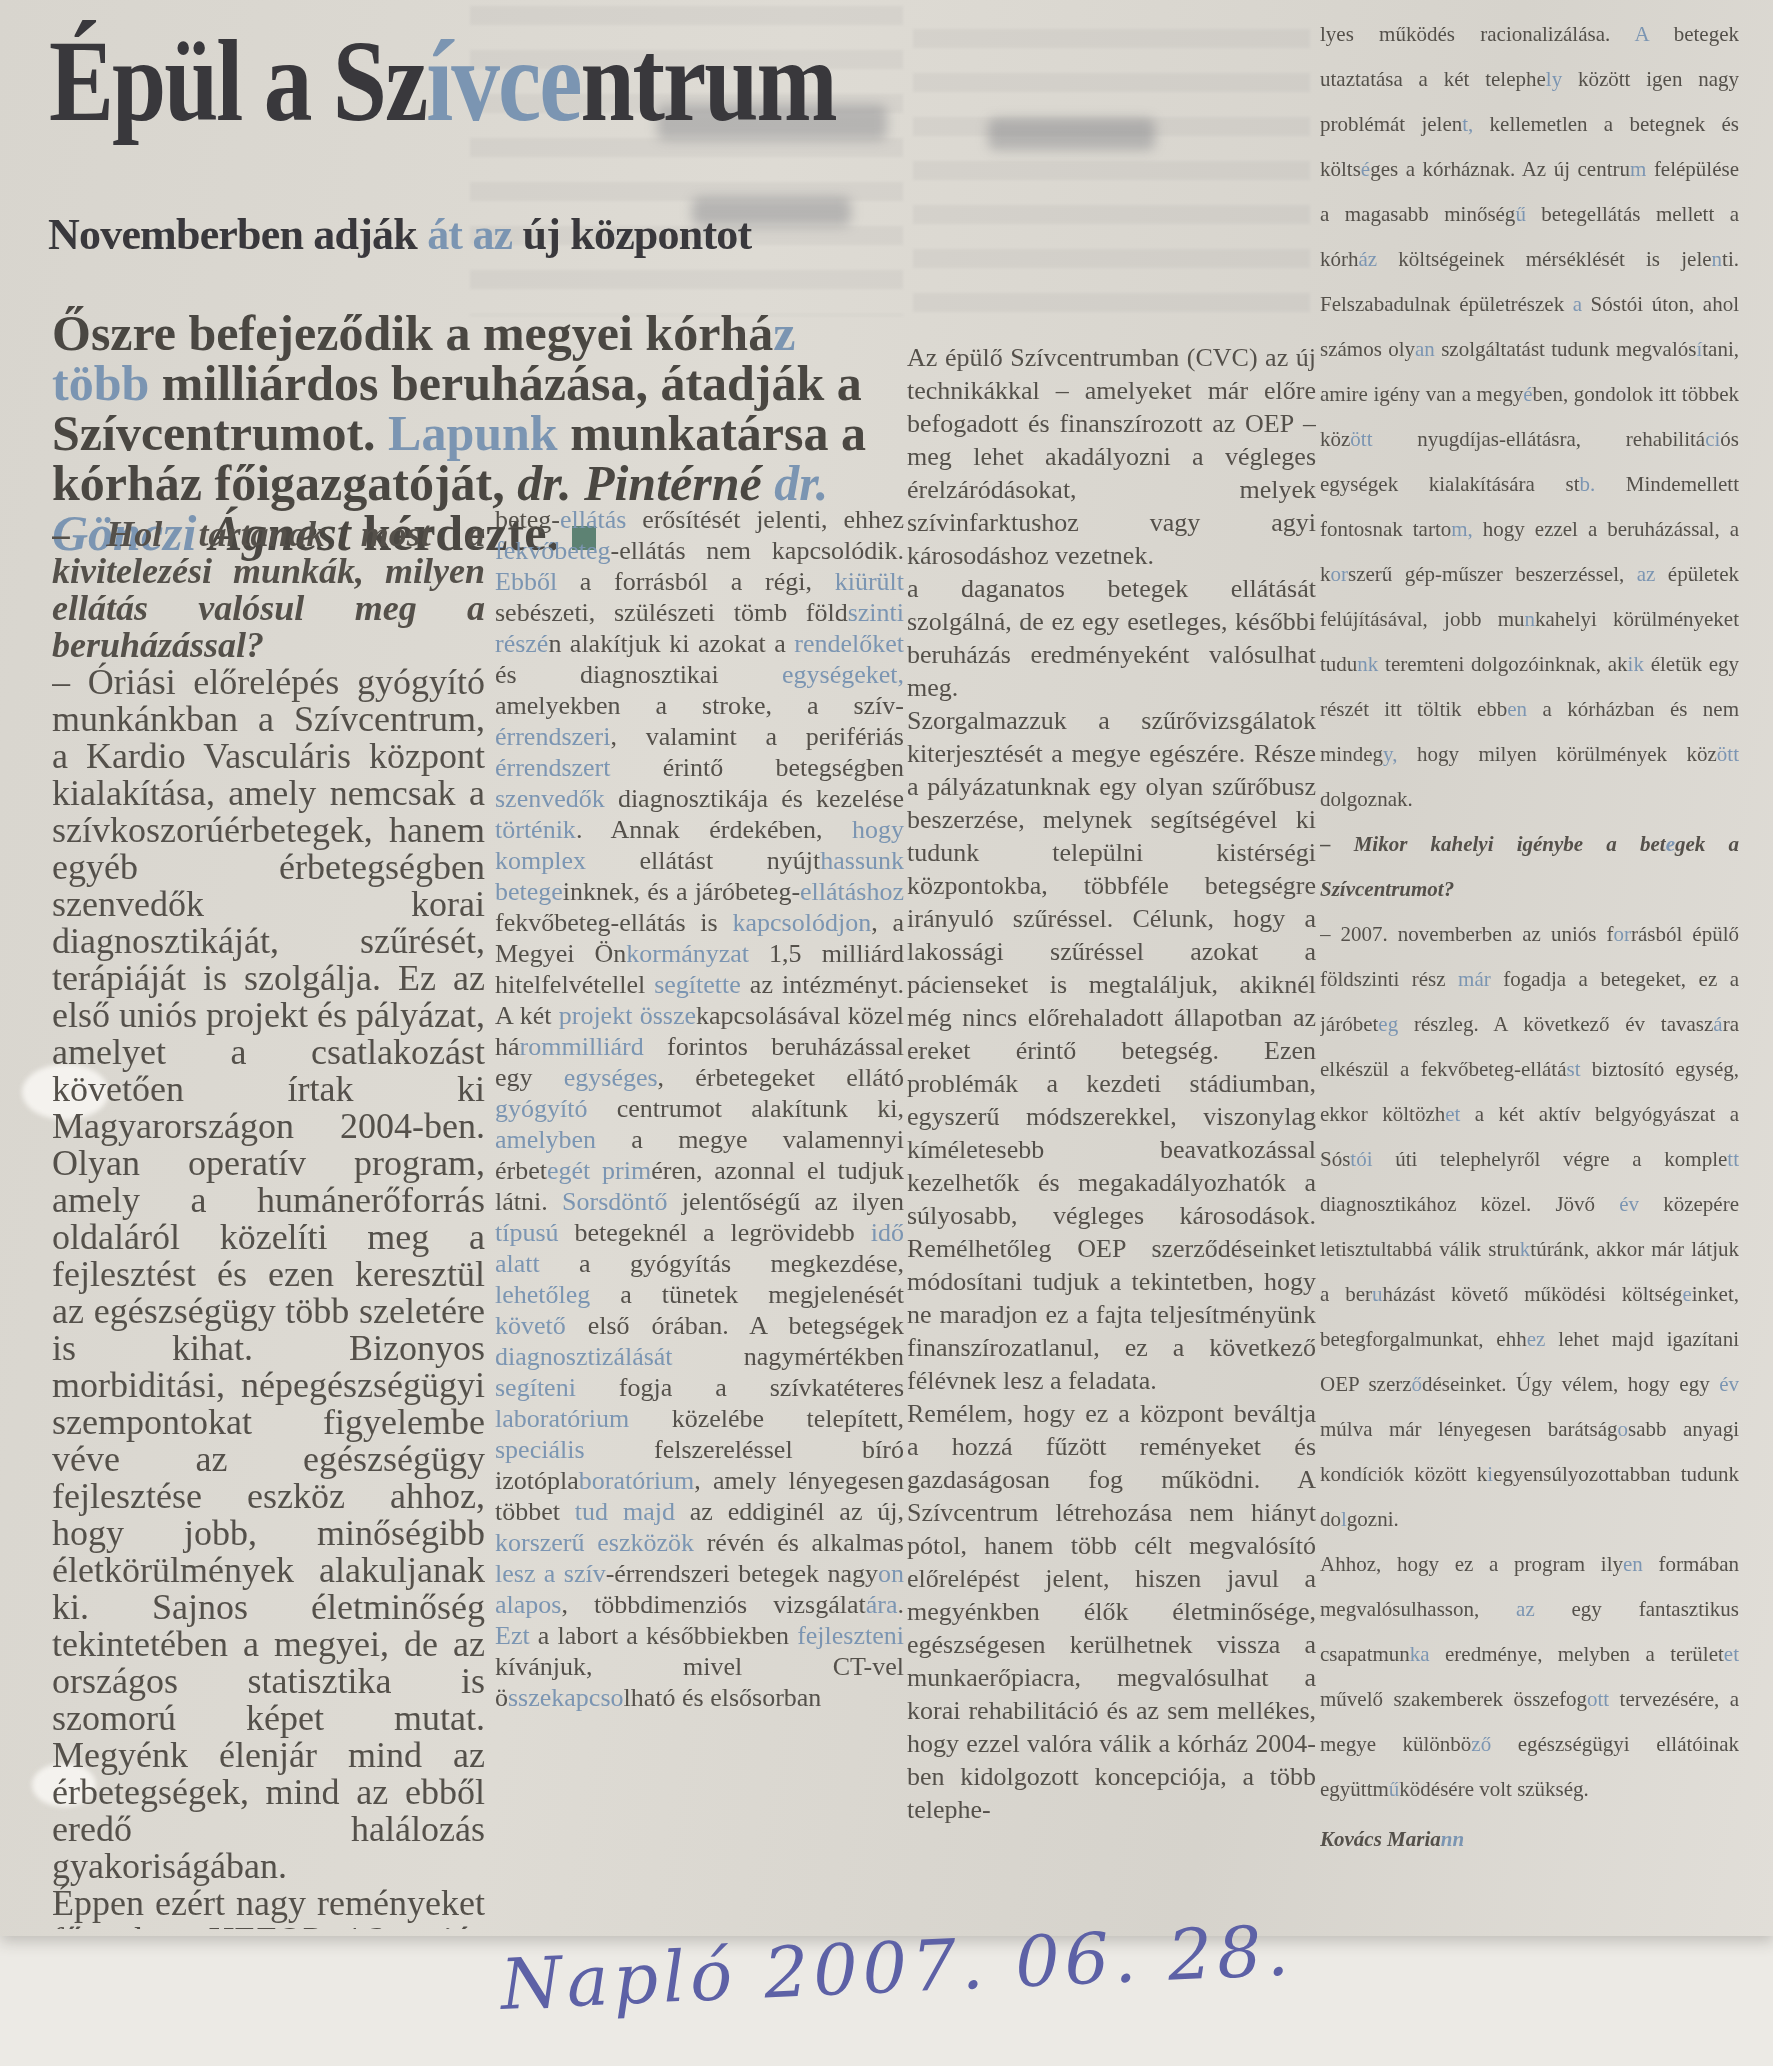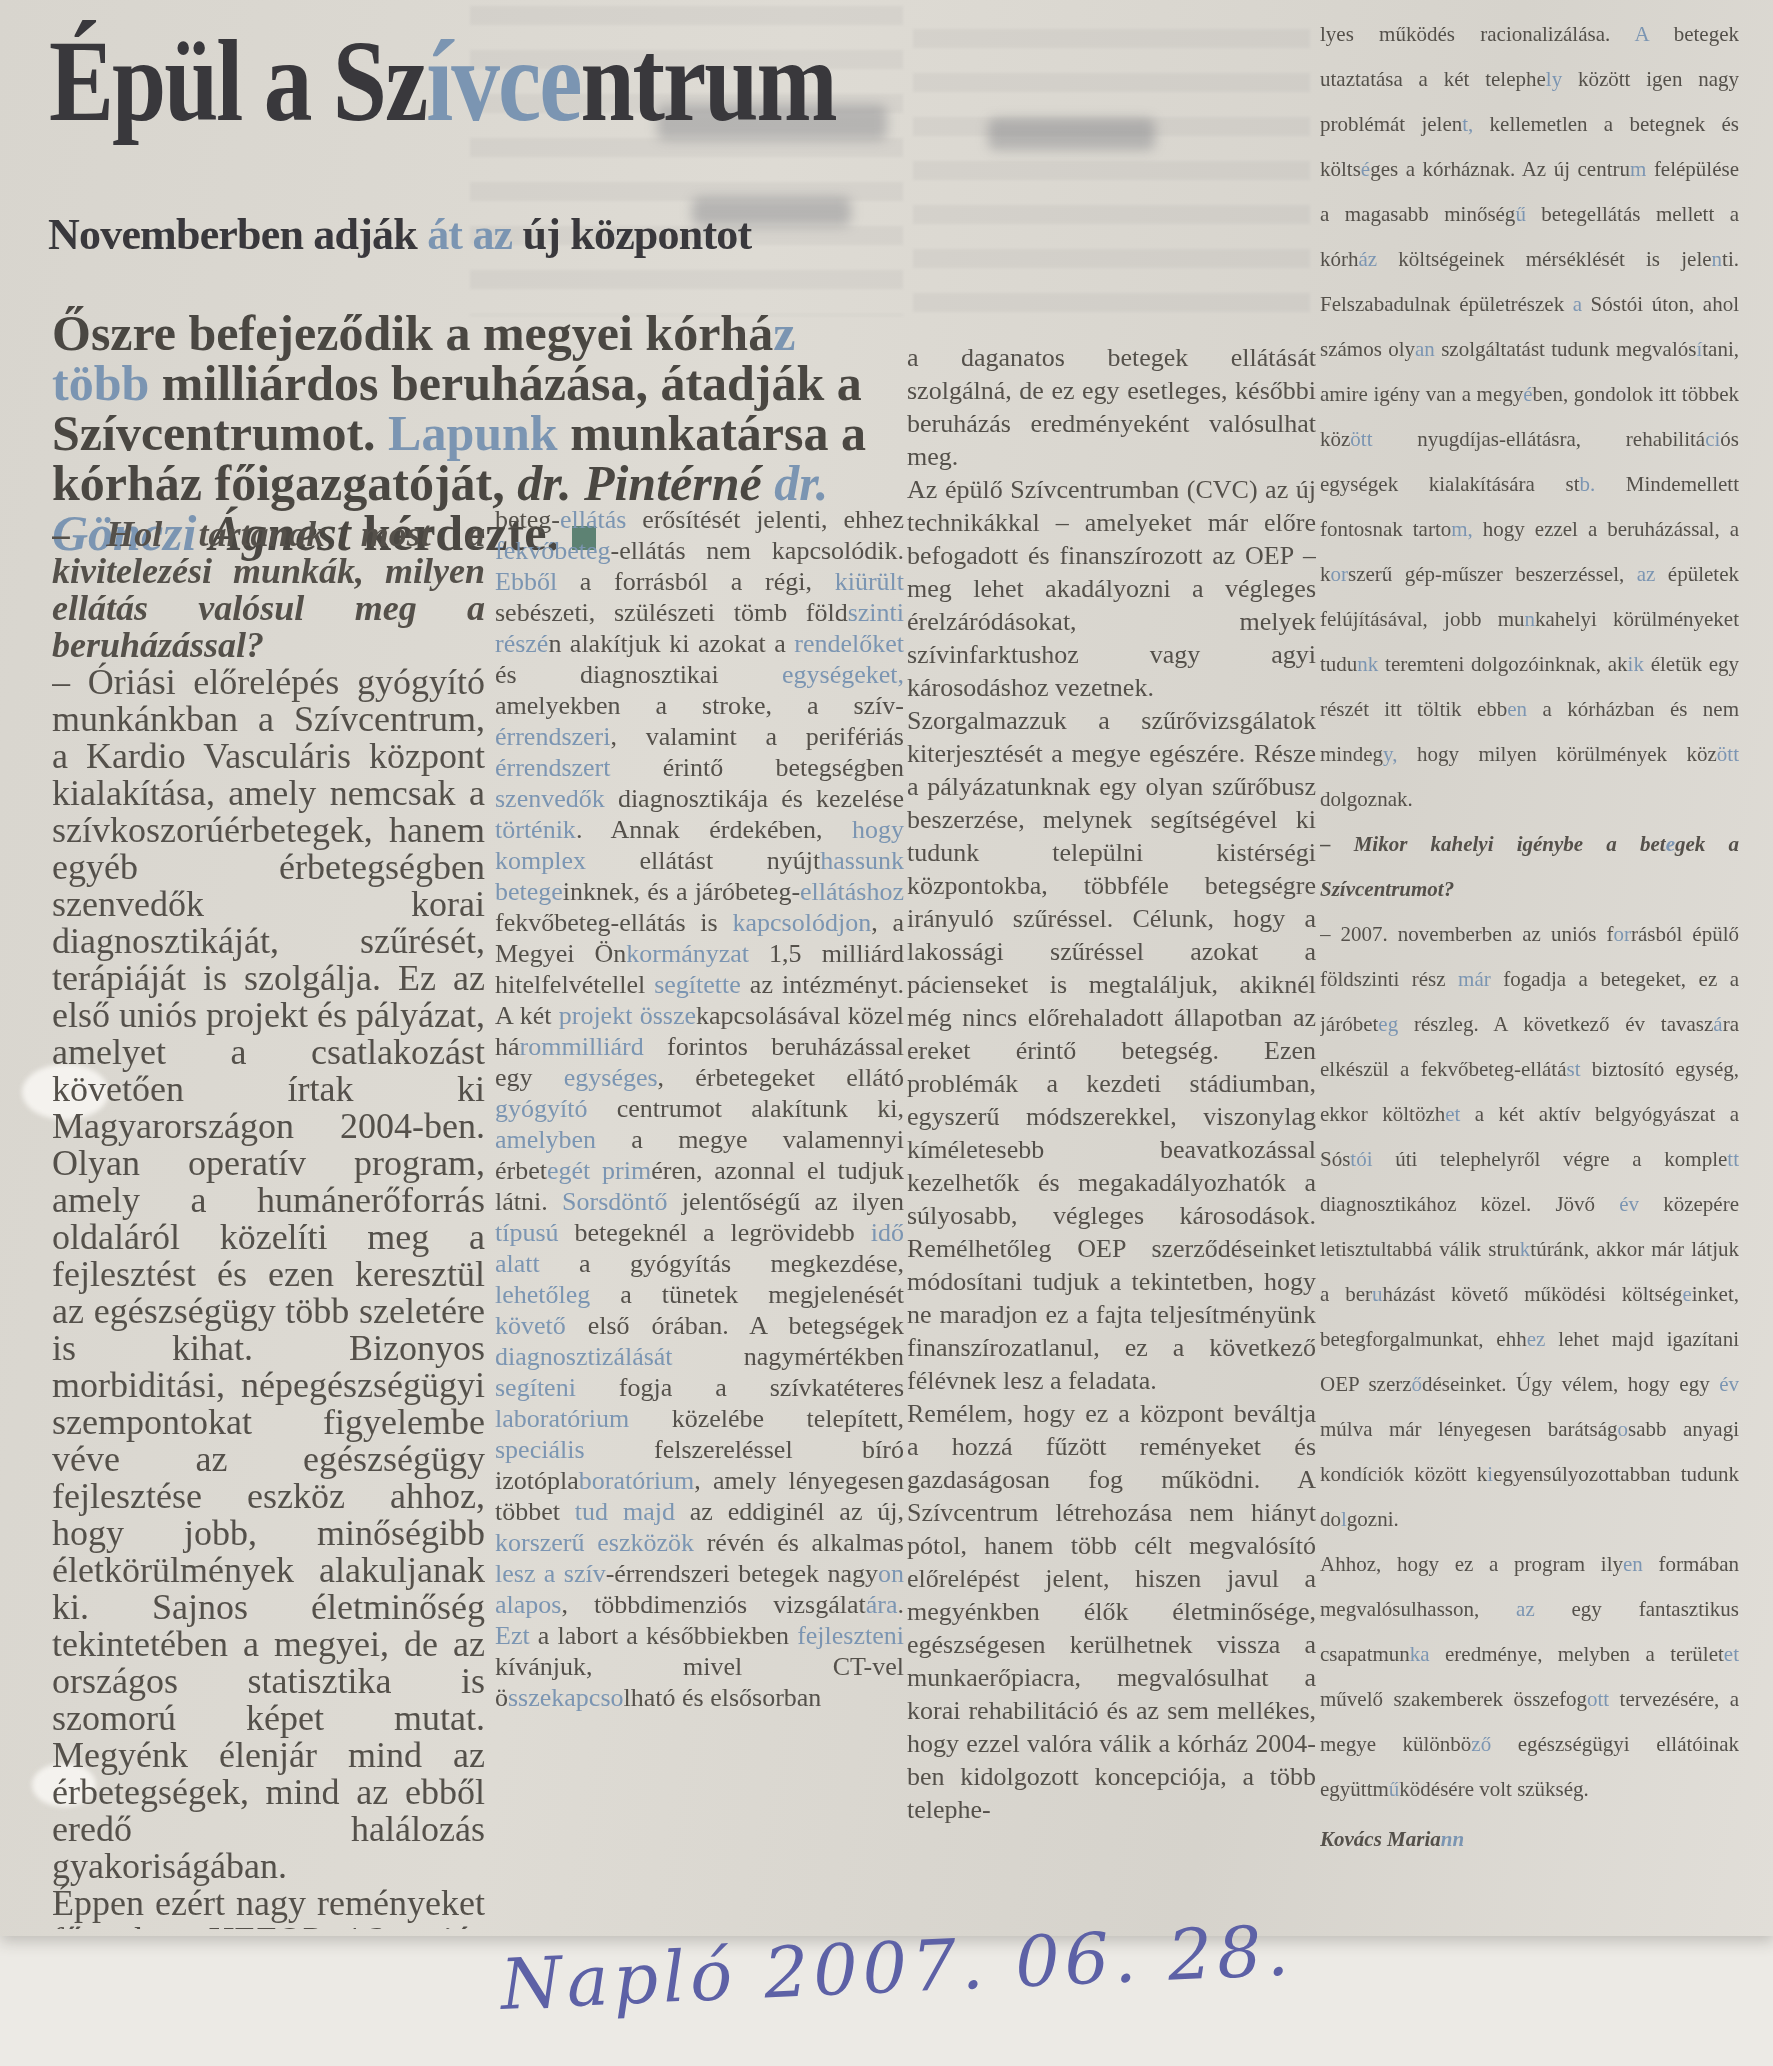--- a/index.html
+++ b/index.html
@@ -77,22 +77,22 @@
 
   <div class="col" id="col1">
       <p class="para q"><span class="">– Hol tartanak most a kivitelezési munkák, milyen ellátás valósul meg a beruházással?</span></p>
       <p class="para"><span class="">– Óriási előrelépés gyógyító munkánkban a Szívcentrum, a Kardio Vasculáris központ kialakítása, amely nemcsak a szívkoszorúérbetegek, hanem egyéb érbetegségben szenvedők korai diagnosztikáját, szűrését, terápiáját is szolgálja. Ez az első uniós projekt és pályázat, amelyet a csatlakozást követően írtak ki Magyarországon 2004-ben. Olyan operatív program, amely a humánerőforrás oldaláról közelíti meg a fejlesztést és ezen keresztül az egészségügy több szeletére is kihat. Bizonyos morbiditási, népegészségügyi szempontokat figyelembe véve az egészségügy fejlesztése eszköz ahhoz, hogy jobb, minőségibb életkörülmények alakuljanak ki. Sajnos életminőség tekintetében a megyei, de az országos statisztika is szomorú képet mutat. Megyénk élenjár mind az érbetegségek, mind az ebből eredő halálozás gyakoriságában.</span></p>
       <p class="para"><span class="">Éppen ezért nagy reményeket fűzünk a HEFOP 4.3 uniós pályázathoz, melynek ezen komponensében az érbetegek kezelésére találtunk megoldást. Egy szűrő-diagnosztikai központ kialakítását céloztuk meg 2004-ben, némi módosítás után újra pályáztunk 2005-ben és egy kétéves előkészítő munka eredményeként idén januárban elkezdődött a kivitelezés. Az 1,3 milliárdos uniós pályázat a járó-</span></p>
     </div>
   <div class="col" id="col2">
       <p class="para"><span class="">beteg-</span><span class="accent ">ellátás</span><span class=""> erősítését jelenti, ehhez </span><span class="accent ">fekvőbeteg</span><span class="">-ellátás nem kapcsolódik. </span><span class="accent ">Ebből</span><span class=""> a forrásból a régi, </span><span class="accent ">kiürült</span><span class=""> sebészeti, szülészeti tömb föld</span><span class="accent ">szinti részé</span><span class="">n alakítjuk ki azokat a </span><span class="accent ">rendelőket</span><span class=""> és diagnosztikai </span><span class="accent ">egységeket,</span><span class=""> amelyekben a stroke, a szív-</span><span class="accent ">érrendszeri</span><span class="">, valamint a perifériás </span><span class="accent ">érrendszert</span><span class=""> érintő betegségben </span><span class="accent ">szenvedők</span><span class=""> diagnosztikája és kezelése </span><span class="accent ">történik</span><span class="">. Annak érdekében, </span><span class="accent ">hogy komplex</span><span class=""> ellátást nyújt</span><span class="accent ">hassunk betege</span><span class="">inknek, és a járóbeteg-</span><span class="accent ">ellátáshoz</span><span class=""> fekvőbeteg-ellátás is </span><span class="accent ">kapcsolódjon</span><span class="">, a Megyei Ön</span><span class="accent ">kormányzat</span><span class=""> 1,5 milliárd hitelfelvétellel </span><span class="accent ">segítette</span><span class=""> az intézményt. A két </span><span class="accent ">projekt össze</span><span class="">kapcsolásával közel há</span><span class="accent ">rommilliárd</span><span class=""> forintos beruházással egy </span><span class="accent ">egységes</span><span class="">, érbetegeket ellátó </span><span class="accent ">gyógyító</span><span class=""> centrumot alakítunk ki, </span><span class="accent ">amelyben</span><span class=""> a megye valamennyi érbet</span><span class="accent ">egét prim</span><span class="">éren, azonnal el tudjuk látni. </span><span class="accent ">Sorsdöntő</span><span class=""> jelentőségű az ilyen </span><span class="accent ">típusú</span><span class=""> betegeknél a legrövidebb </span><span class="accent ">idő alatt</span><span class=""> a gyógyítás megkezdése, </span><span class="accent ">lehetőleg</span><span class=""> a tünetek megjelenését </span><span class="accent ">követő</span><span class=""> első órában. A betegségek </span><span class="accent ">diagnosztizálását</span><span class=""> nagymértékben </span><span class="accent ">segíteni</span><span class=""> fogja a szívkatéteres </span><span class="accent ">laboratórium</span><span class=""> közelébe telepített, </span><span class="accent ">speciális</span><span class=""> felszereléssel bíró izotópla</span><span class="accent ">boratórium</span><span class="">, amely lényegesen többet </span><span class="accent ">tud majd</span><span class=""> az eddiginél az új, </span><span class="accent ">korszerű eszközök</span><span class=""> révén és alkalmas </span><span class="accent ">lesz a szív</span><span class="">-érrendszeri betegek nagy</span><span class="accent ">on alapos</span><span class="">, többdimenziós vizsgálat</span><span class="accent ">ára</span><span class="">. </span><span class="accent ">Ezt</span><span class=""> a labort a későbbiekben </span><span class="accent ">fejleszteni</span><span class=""> kívánjuk, mivel CT-vel ö</span><span class="accent ">sszekapcso</span><span class="">lható és elsősorban</span></p>
     </div>
   <div class="col" id="col3">
+      <p class="para"><span class="">Az épülő Szívcentrumban (CVC) az új technikákkal – amelyeket már előre befogadott és finanszírozott az OEP – meg lehet akadályozni a végleges érelzáródásokat, melyek szívinfarktushoz vagy agyi károsodáshoz vezetnek.</span></p>
       <p class="para"><span class="">a daganatos betegek ellátását szolgálná,  de ez egy esetleges, későbbi beruházás eredményeként valósulhat meg.</span></p>
-      <p class="para"><span class="">Az épülő Szívcentrumban (CVC) az új technikákkal – amelyeket már előre befogadott és finanszírozott az OEP – meg lehet akadályozni a végleges érelzáródásokat, melyek szívinfarktushoz vagy agyi károsodáshoz vezetnek.</span></p>
       <p class="para"><span class="">Szorgalmazzuk a szűrővizsgálatok kiterjesztését a megye egészére. Része a pályázatunknak egy olyan szűrőbusz beszerzése, melynek segítségével ki tudunk települni kistérségi központokba, többféle betegségre irányuló szűréssel. Célunk, hogy a lakossági szűréssel azokat a pácienseket is megtaláljuk, akiknél még nincs előrehaladott állapotban az ereket érintő betegség. Ezen problémák a kezdeti stádiumban, egyszerű módszerekkel, viszonylag kíméletesebb beavatkozással kezelhetők és megakadályozhatók a súlyosabb, végleges károsodások. Remélhetőleg OEP szerződéseinket módosítani tudjuk a tekintetben, hogy ne maradjon ez a fajta teljesítményünk finanszírozatlanul, ez a következő félévnek lesz a feladata.</span></p>
       <p class="para"><span class="">Remélem, hogy ez a központ beváltja a hozzá fűzött reményeket és gazdaságosan fog működni. A Szívcentrum létrehozása nem hiányt pótol, hanem több célt megvalósító előrelépést jelent, hiszen javul a megyénkben élők életminősége, egészségesen kerülhetnek vissza a munkaerőpiacra, megvalósulhat a korai rehabilitáció és az sem mellékes, hogy ezzel valóra válik a kórház 2004-ben kidolgozott koncepciója, a több telephe-</span></p>
     </div>
   <div class="col" id="col4">
       <p class="para"><span class="">lyes működés racionalizálása. </span><span class="accent ">A</span><span class=""> betegek utaztatása a két telephe</span><span class="accent ">ly</span><span class=""> között igen nagy problémát jelen</span><span class="accent ">t,</span><span class=""> kellemetlen a betegnek és költs</span><span class="accent ">é</span><span class="">ges a kórháznak. Az új centru</span><span class="accent ">m</span><span class=""> felépülése a magasabb minőség</span><span class="accent ">ű</span><span class=""> betegellátás mellett a kórh</span><span class="accent ">áz</span><span class=""> költségeinek mérséklését is jele</span><span class="accent ">n</span><span class="">ti. Felszabadulnak épületrészek </span><span class="accent ">a</span><span class=""> Sóstói úton, ahol számos oly</span><span class="accent ">an</span><span class=""> szolgáltatást tudunk megvalós</span><span class="accent ">í</span><span class="">tani, amire igény van a megy</span><span class="accent ">é</span><span class="">ben, gondolok itt többek köz</span><span class="accent ">ött</span><span class=""> nyugdíjas-ellátásra, rehabilitá</span><span class="accent ">ci</span><span class="">ós egységek kialakítására st</span><span class="accent ">b.</span><span class=""> Mindemellett fontosnak tarto</span><span class="accent ">m,</span><span class=""> hogy ezzel a beruházással, a k</span><span class="accent ">or</span><span class="">szerű gép-műszer beszerzéssel, </span><span class="accent ">az</span><span class=""> épületek felújításával, jobb mu</span><span class="accent ">n</span><span class="">kahelyi körülményeket tudu</span><span class="accent ">nk</span><span class=""> teremteni dolgozóinknak, ak</span><span class="accent ">ik</span><span class=""> életük egy részét itt töltik ebb</span><span class="accent ">en</span><span class=""> a kórházban és nem mindeg</span><span class="accent ">y,</span><span class=""> hogy milyen körülmények köz</span><span class="accent ">ött</span><span class=""> dolgoznak.</span></p>
       <p class="para q"><span class="">– Mikor kahelyi igénybe a bet</span><span class="accent ">e</span><span class="">gek a Szívcentrumot?</span></p>
       <p class="para"><span class="">– 2007. novemberben az uniós f</span><span class="accent ">or</span><span class="">rásból épülő földszinti rész </span><span class="accent ">már</span><span class=""> fogadja a betegeket, ez a járóbet</span><span class="accent ">eg</span><span class=""> részleg. A következő év tavasz</span><span class="accent ">á</span><span class="">ra  elkészül a fekvőbeteg-ellátá</span><span class="accent ">st</span><span class=""> biztosító egység, ekkor költözh</span><span class="accent ">et</span><span class=""> a két aktív belgyógyászat a Sós</span><span class="accent ">tói</span><span class=""> úti telephelyről  végre a komple</span><span class="accent ">tt</span><span class=""> diagnosztikához közel. Jövő </span><span class="accent ">év</span><span class=""> közepére letisztultabbá válik stru</span><span class="accent ">k</span><span class="">túránk, akkor már látjuk a ber</span><span class="accent ">u</span><span class="">házást követő működési költség</span><span class="accent ">e</span><span class="">inket, betegforgalmunkat, ehh</span><span class="accent ">ez</span><span class=""> lehet majd igazítani OEP szerz</span><span class="accent ">ő</span><span class="">déseinket. Úgy vélem, hogy egy </span><span class="accent ">év</span><span class=""> múlva már lényegesen barátság</span><span class="accent ">o</span><span class="">sabb anyagi kondíciók között k</span><span class="accent ">i</span><span class="">egyensúlyozottabban tudunk do</span><span class="accent ">l</span><span class="">gozni.</span></p>
       <p class="para"><span class="">Ahhoz, hogy ez a program ily</span><span class="accent ">en</span><span class=""> formában megvalósulhasson, </span><span class="accent ">az</span><span class=""> egy fantasztikus csapatmun</span><span class="accent ">ka</span><span class=""> eredménye, melyben a terület</span><span class="accent ">et</span><span class=""> művelő szakemberek összefog</span><span class="accent ">ott</span><span class=""> tervezésére, a megye különbö</span><span class="accent ">ző</span><span class=""> egészségügyi ellátóinak együttm</span><span class="accent ">ű</span><span class="">ködésére volt szükség.</span></p>
       <p class="para byline"><span class="">Kovács Maria</span><span class="accent ">nn</span></p>
     </div>

